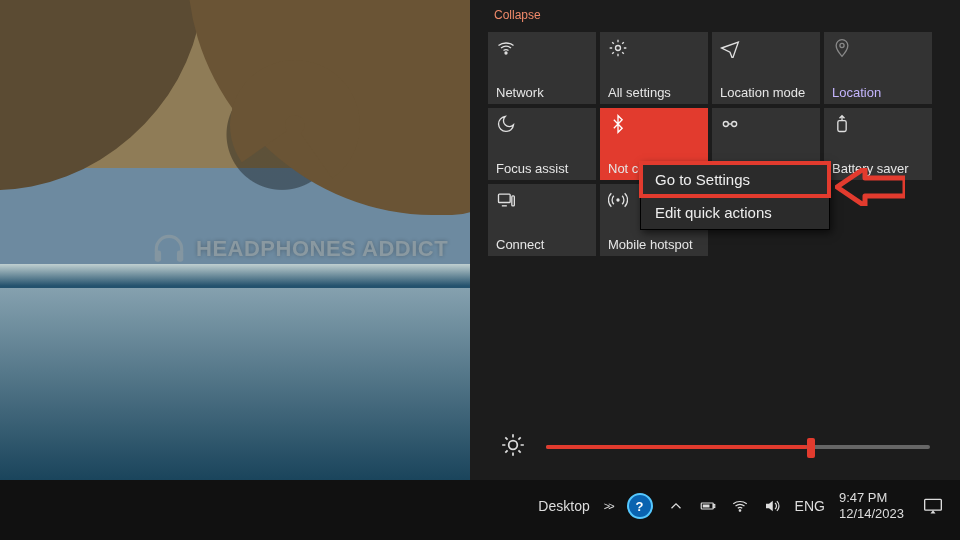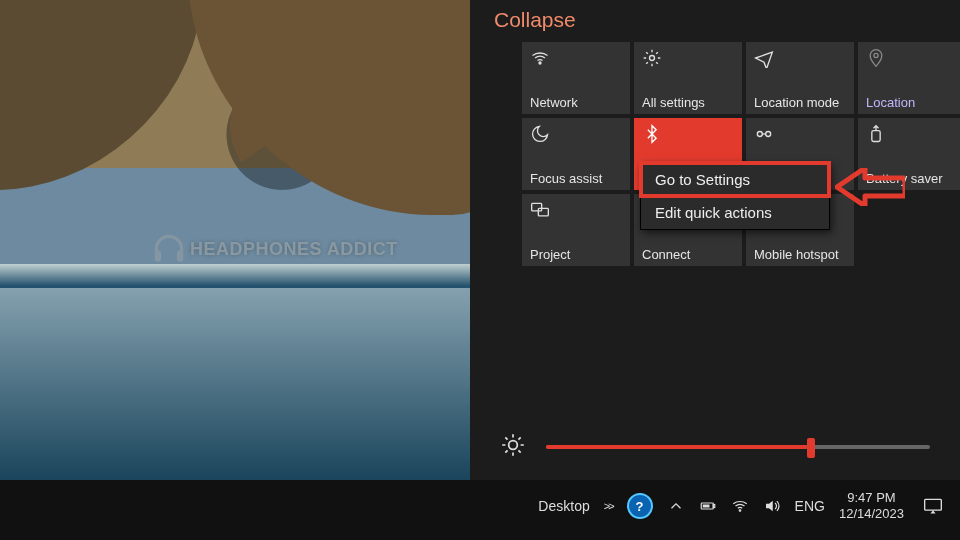--- a/index.html
+++ b/index.html
@@ -30,33 +30,33 @@
   }
   .wallpaper .foam { position:absolute; left:0; right:0; top:55%; height:22px;
     background:linear-gradient(#e7efe9, transparent); opacity:.8;}
   .wallpaper .reflection {
     position:absolute; left:0; right:0; top:60%; bottom:0;
     background:linear-gradient(rgba(230,240,240,.5), rgba(20,60,80,.6));
   }
 
   .watermark {
     position:absolute; left:150px; top:230px; color:#9aa2a2; opacity:.65;
-    font-weight:600; letter-spacing:.5px; font-size:18px; display:flex; align-items:center; gap:2px;
+    font-weight:600; letter-spacing:.5px; font-size:22px; display:flex; align-items:center; gap:8px;
     text-shadow:0 0 4px rgba(0,0,0,.4);
   }
   .watermark svg { width:38px; height:38px; opacity:.8; }
 
   
   .panel {
     position:absolute; right:0; top:0; bottom:60px; left:470px;
     background:rgba(28,28,28,.92); padding:4px 18px 12px 18px;
   }
-  .collapse { color:#f08a6a; font-size:21px; padding:4px 0 10px 6px; cursor:pointer; }
-
-  .tiles { display:grid; grid-template-columns:repeat(4, 108px); grid-auto-rows:72px; gap:4px;margin-left:34px; }
+  .collapse { color:#f08a6a; font-size:12px; padding:4px 0 10px 6px; cursor:pointer; }
+
+  .tiles { display:grid; grid-template-columns:repeat(4, 108px); grid-auto-rows:72px; gap:4px; }
   .tile {
     background:rgba(255,255,255,.10); padding:6px 8px 4px 8px; position:relative;
     display:flex; flex-direction:column; justify-content:space-between;
     font-size:13px; color:#e6e6e6; cursor:pointer;
   }
   .tile.disabled { color:#c4b5fd; }
   .tile.active { background:#e23b2e; }
   .tile .ic { height:20px; }
   .tile .ic svg { width:20px; height:20px; stroke:#e0e0e0; fill:none; stroke-width:1.6; }
   .tile.disabled .ic svg { stroke:#888; }
@@ -88,21 +88,21 @@
     position:absolute; left:0; right:0; bottom:0; height:60px;
     background:#111; display:flex; align-items:center; justify-content:flex-end;
     padding:0 12px 8px 0; gap:14px; color:#ddd; font-size:13px;
   }
   .taskbar .grow { flex:1; }
   .taskbar .lbl { font-size:14px; }
   .taskbar .ic { display:flex; align-items:center; }
   .taskbar svg { width:18px; height:18px; stroke:#ddd; fill:none; stroke-width:1.6;}
   .help { width:26px; height:26px; border-radius:50%; background:#0a63b0; border:2px solid #55c8ff;
           display:flex; align-items:center; justify-content:center; font-weight:bold; color:#fff;}
-  .clock { text-align:center; line-height:1.25; font-size:13px;}
+  .clock { text-align:left; line-height:1.25; font-size:13px;}
   .notif { width:30px; height:30px; display:flex; align-items:center; justify-content:center;}
   .notif svg { width:20px; height:18px;}
   .chevrons { font-size:11px; letter-spacing:-2px; }
 </style>
 </head>
 <body>
 
 <div class="wallpaper">
   <div class="rock-left"></div>
   <div class="rock-right"></div>
@@ -171,27 +171,20 @@
             <path d="M10 12h4"></path>
           </svg></span>
         <span>VPN</span>
       </div>
       <div class="tile">
         <span class="ic"><svg viewBox="0 0 24 24">
             <path d="M12 2v6M9 5l3-3 3 3"></path>
             <rect x="7" y="8" width="10" height="13" rx="2"></rect>
           </svg></span>
         <span>Battery saver</span>
-      </div>
-      <div class="tile">
-        <span class="ic"><svg viewBox="0 0 24 24">
-            <rect x="2" y="4" width="12" height="9" rx="1"></rect>
-            <rect x="10" y="10" width="12" height="9" rx="1"></rect>
-          </svg></span>
-        <span>Project</span>
       </div>
       <div class="tile">
         <span class="ic"><svg viewBox="0 0 24 24">
             <rect x="3" y="5" width="14" height="10" rx="1"></rect>
             <rect x="19" y="7" width="3" height="12" rx="1"></rect>
             <path d="M7 19h6"></path>
           </svg></span>
         <span>Connect</span>
       </div>
       <div class="tile">

